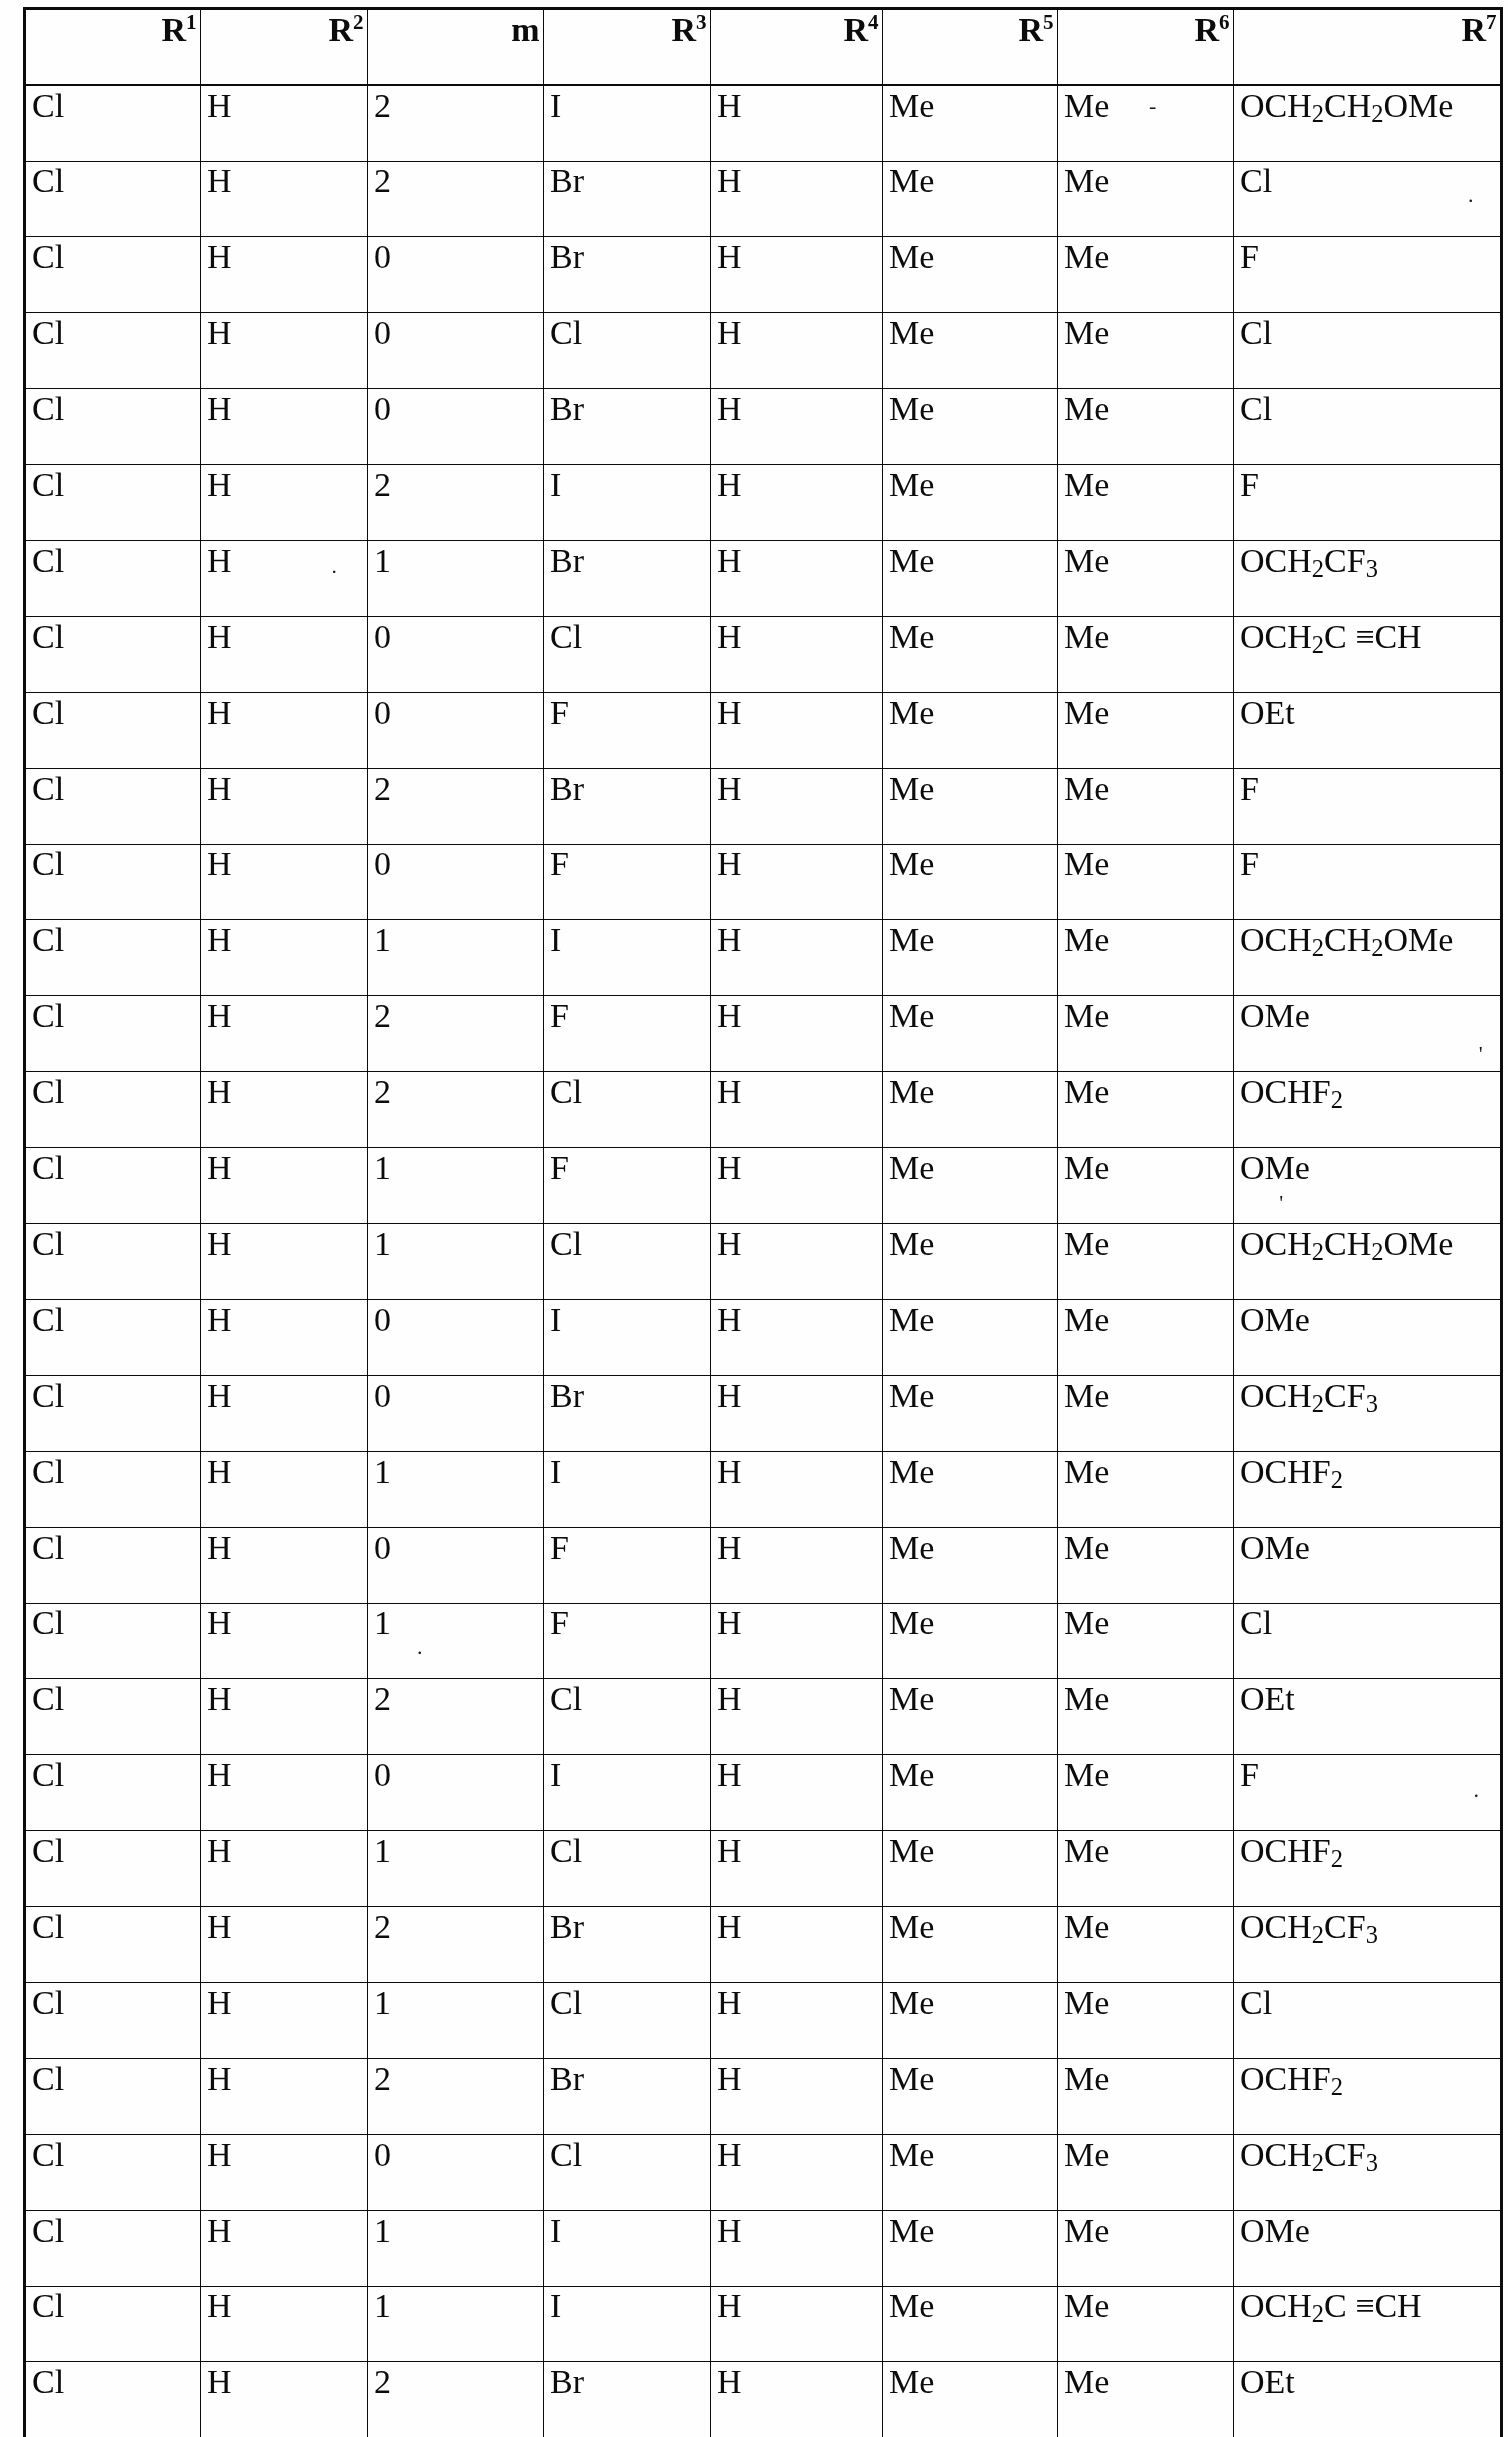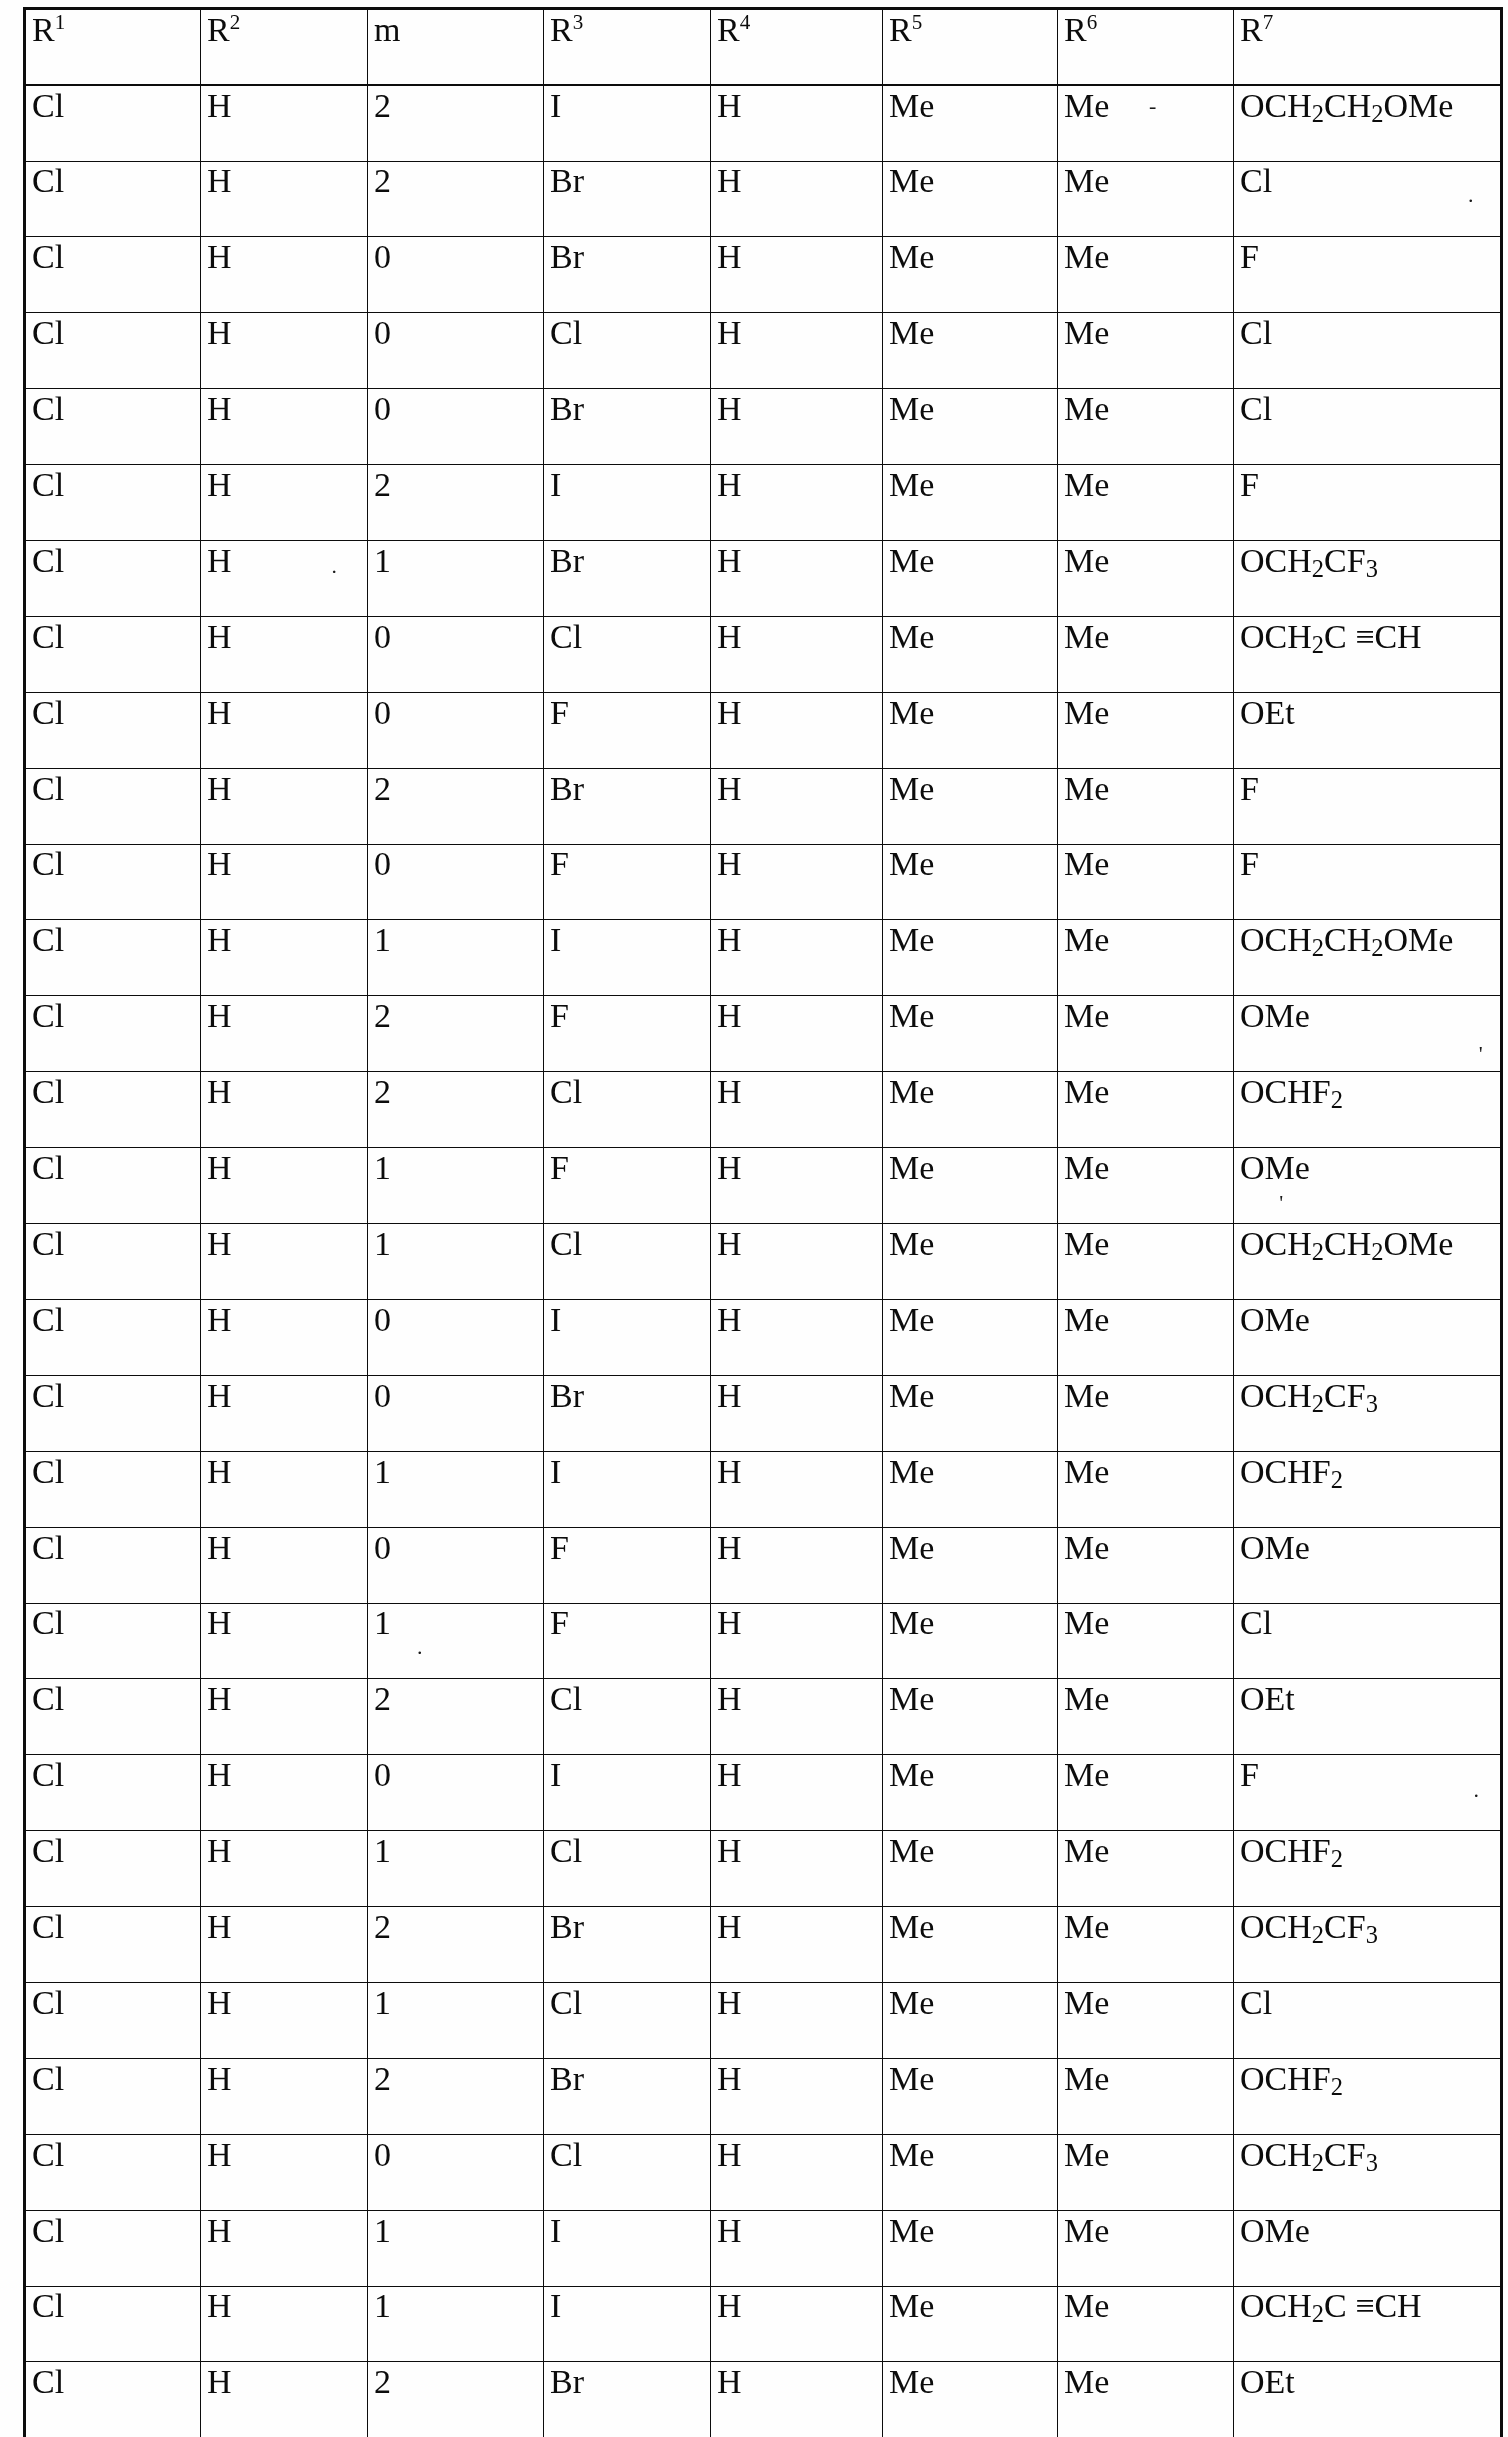--- a/index.html
+++ b/index.html
@@ -24,21 +24,21 @@
     border:1.7px solid #0c0c0c;
     vertical-align:top;
     text-align:left;
     padding:0.9px 3.4px 0 6px;
     font-size:34px;
     line-height:1.12;
     position:relative;
     overflow:visible;
     white-space:nowrap;
   }
-  th{height:73px;font-weight:normal;border-bottom-width:2.6px;}
+  th{height:73px;font-weight:bold;border-bottom-width:2.6px;text-align:right;}
   td{height:74px;font-weight:normal;}
   th sup{font-size:0.62em;vertical-align:0.55em;line-height:0;letter-spacing:0;}
   td sub{font-size:0.72em;vertical-align:-0.22em;line-height:0;}
   .artifact{
     position:absolute;
     font-size:22px;
     line-height:1;
     color:#1a1a1a;
     pointer-events:none;
   }

